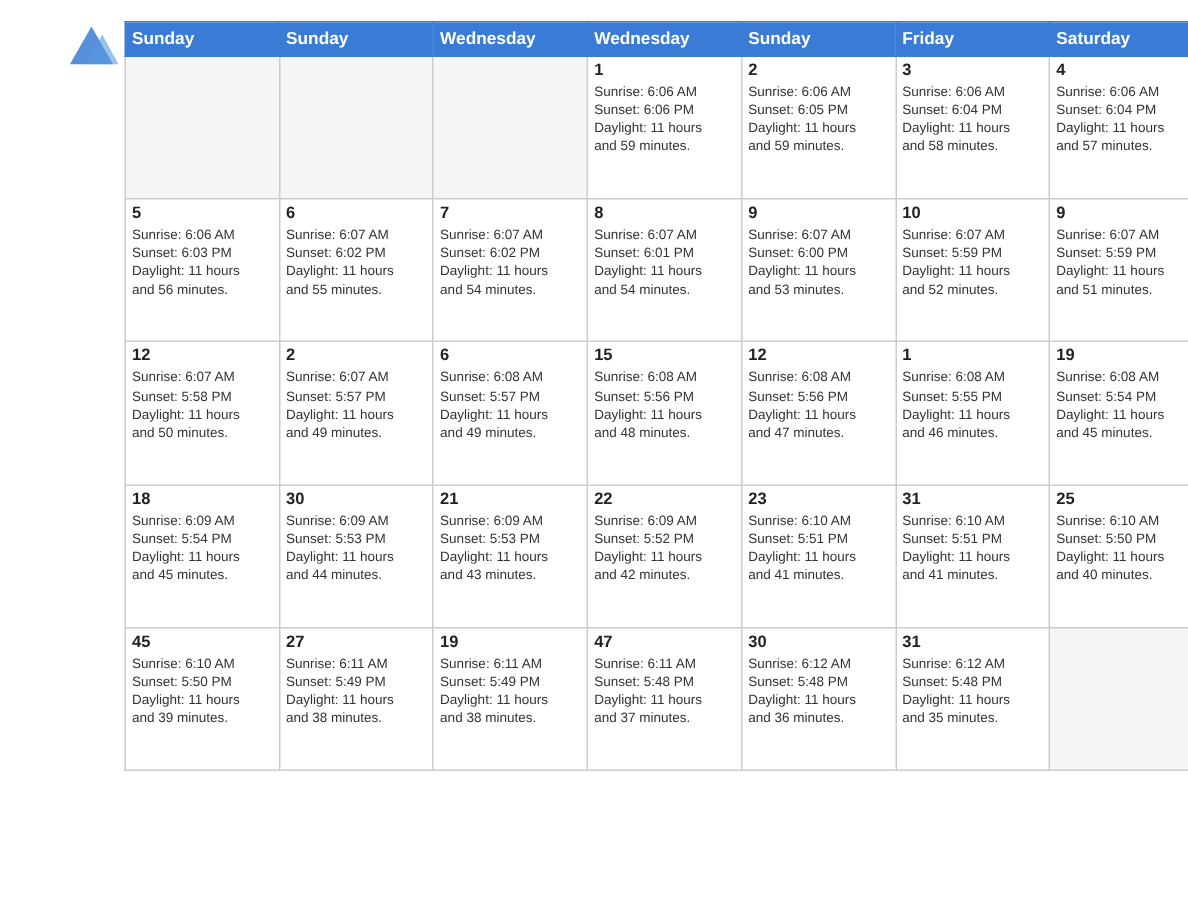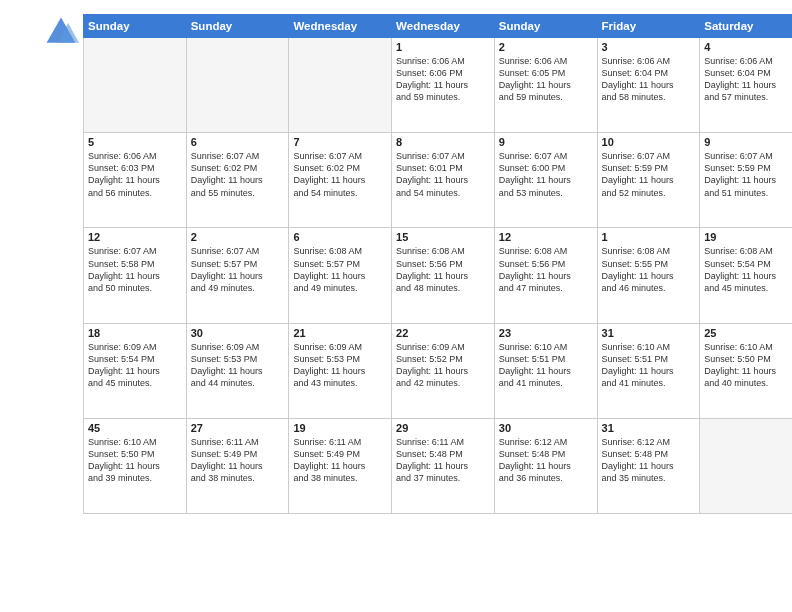--- a/index.html
+++ b/index.html
@@ -338,21 +338,21 @@
 and 38 minutes.</div>
           </td>
           <td>
             <span class="day-num">19</span>
             <div class="cell-text" style="white-space: pre-line;">Sunrise: 6:11 AM
 Sunset: 5:49 PM
 Daylight: 11 hours
 and 38 minutes.</div>
           </td>
           <td>
-            <span class="day-num">29</span>
+            <span class="day-num">47</span>
             <div class="cell-text" style="white-space: pre-line;">Sunrise: 6:11 AM
 Sunset: 5:48 PM
 Daylight: 11 hours
 and 37 minutes.</div>
           </td>
           <td>
             <span class="day-num">30</span>
             <div class="cell-text" style="white-space: pre-line;">Sunrise: 6:12 AM
 Sunset: 5:48 PM
 Daylight: 11 hours

